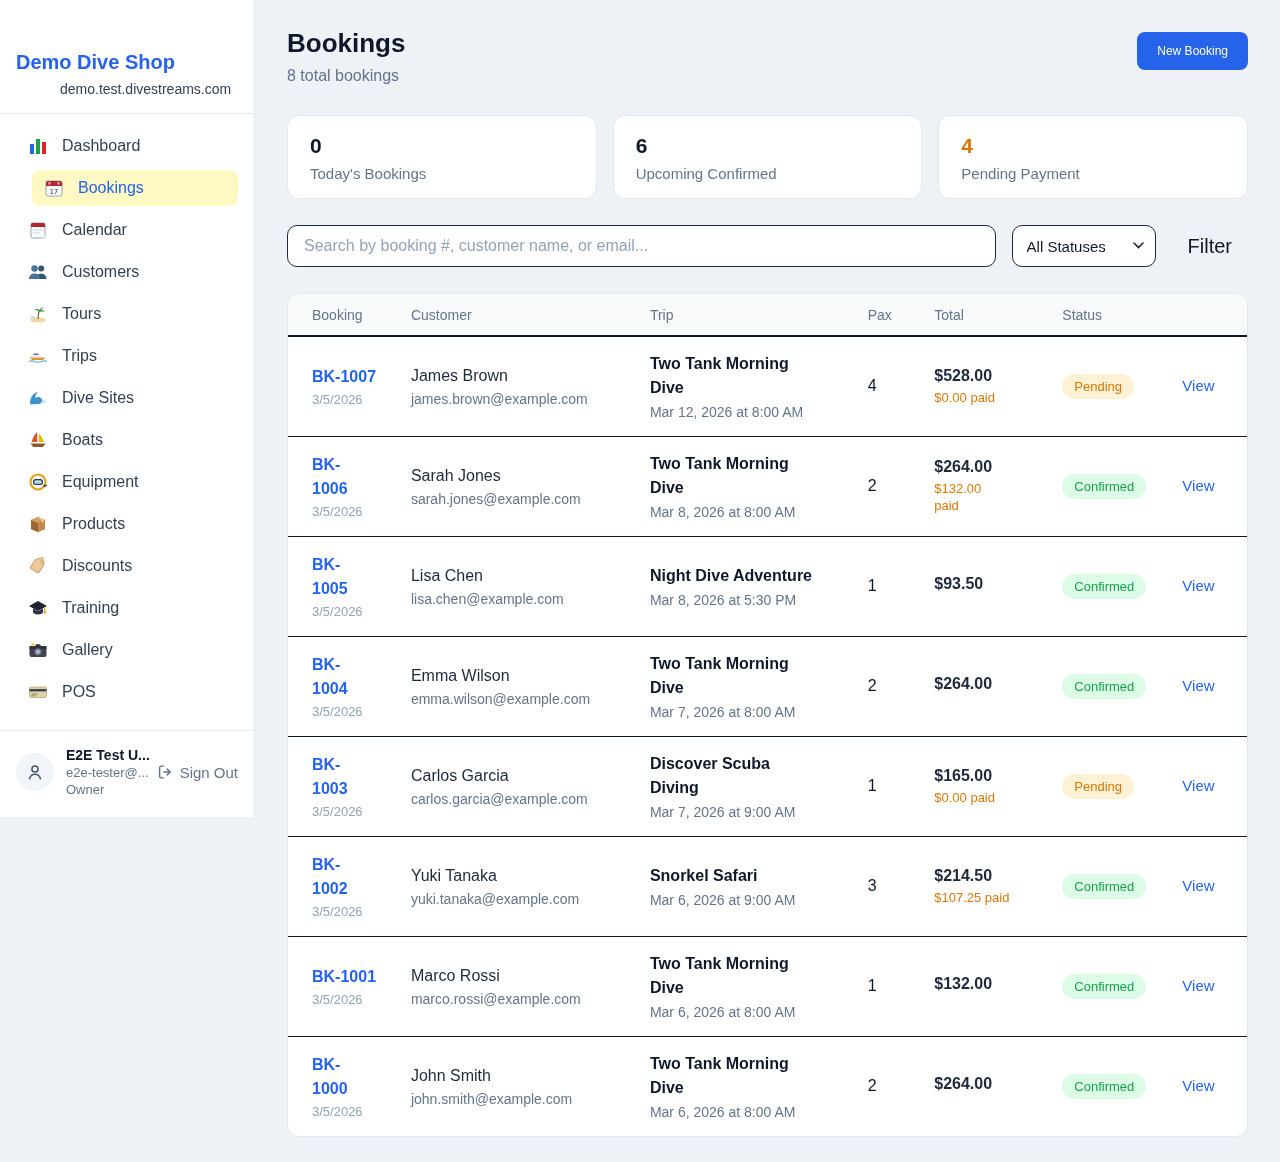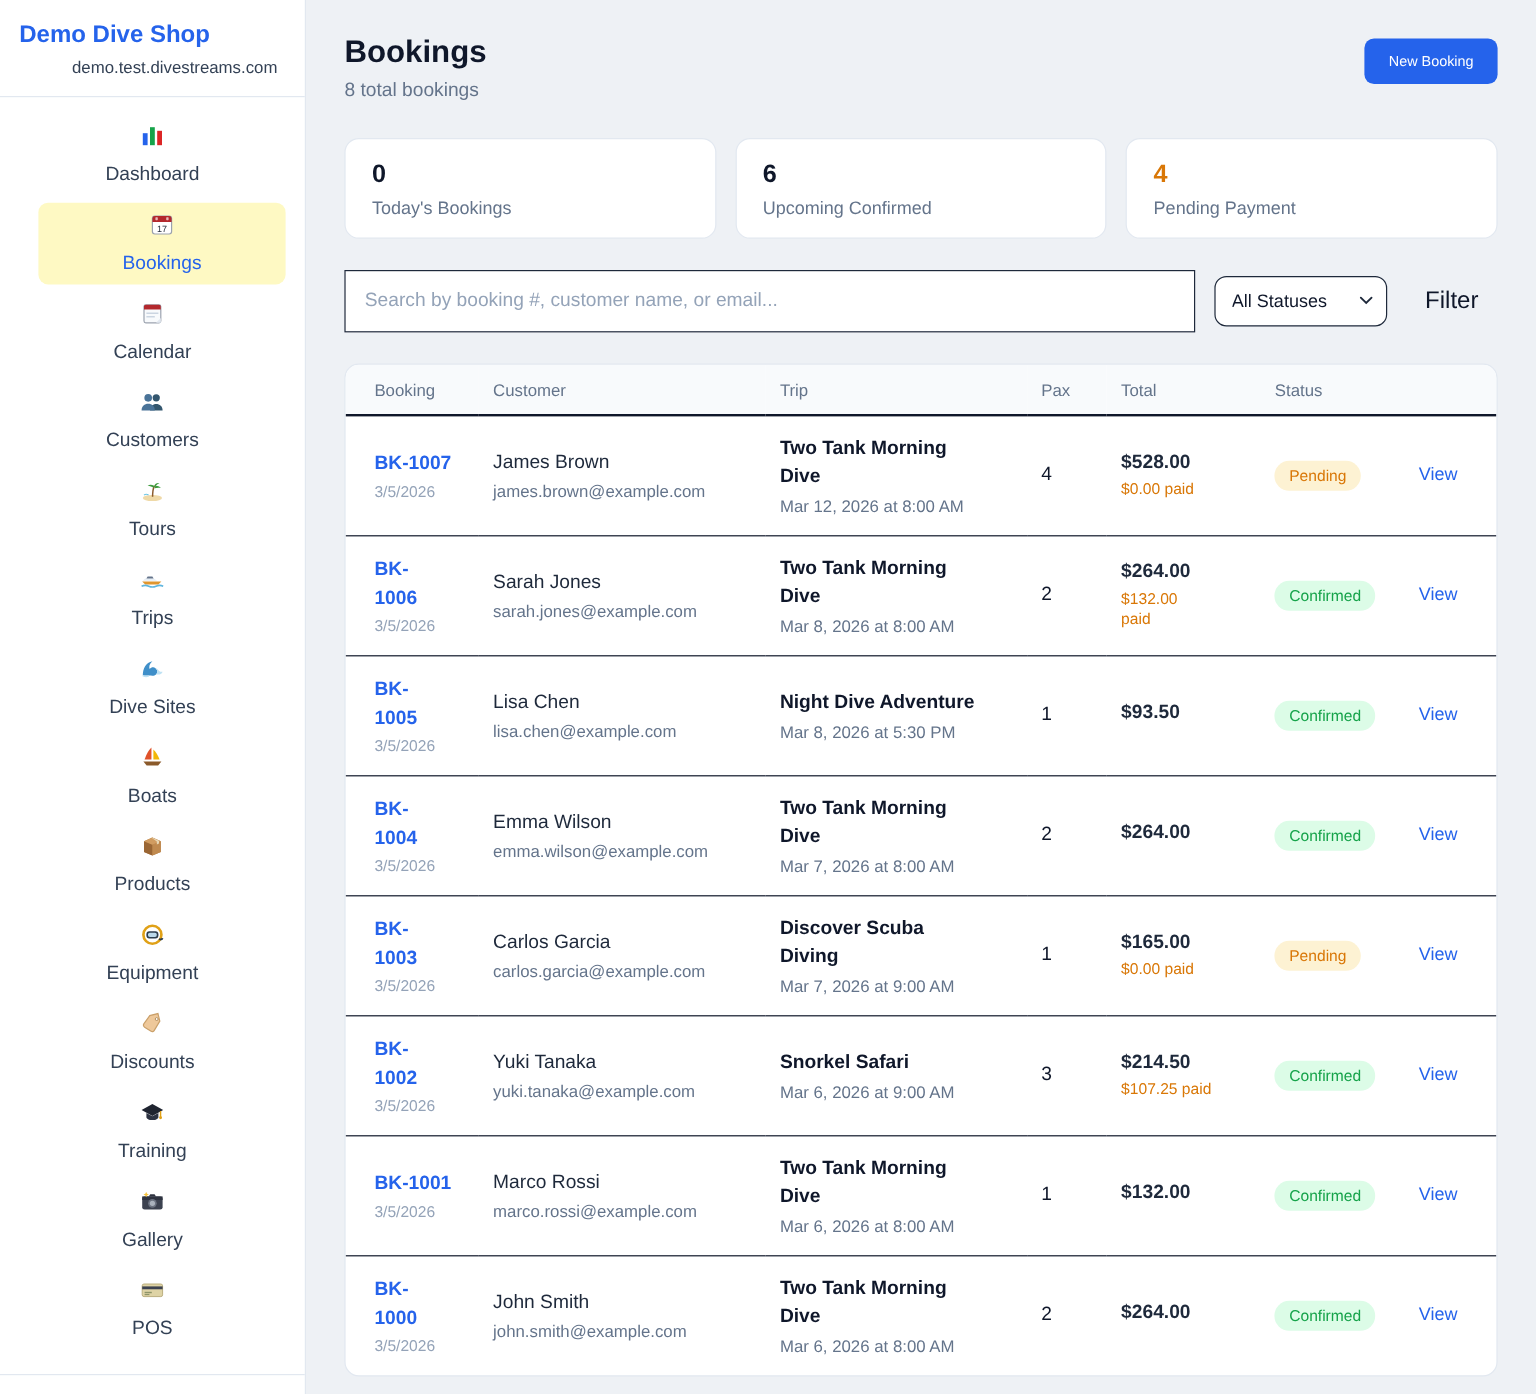--- a/index.html
+++ b/index.html
@@ -11,27 +11,27 @@
     min-height:1162px;
   }
   .app { display:flex; align-items:flex-start; width:1280px; }
 
   
   .sidebar {
     width:255px; background:#ffffff; border-right:1px solid #e2e8f0;
     flex:0 0 255px;
   }
   .sb-header { padding:18px 16px 16px; border-bottom:1px solid #e2e8f0; }
-  .sb-title { color:#2563eb; font-size:20px; font-weight:bold; }
+  .sb-title { color:#2563eb; font-size:20px; font-weight:bold;margin-top:33px; }
   .sb-domain { color:#334155; font-size:14px; margin-top:7px;margin-left:44px; }
   .sb-nav { padding:14px 16px 8px; }
   .nav-item {
     display:flex; align-items:center; gap:14px;
     padding:8px 12px; margin-bottom:6px; border-radius:8px;
-    font-size:16px; color:#334155; cursor:pointer;flex-direction:column;
+    font-size:16px; color:#334155; cursor:pointer;
   }
   .nav-item.active { background:#fef9c3; color:#2563eb; font-weight:400;margin-left:16px; }
   .nav-icon { width:20px; height:20px; flex:0 0 20px; display:inline-flex; }
   .nav-icon svg { width:20px; height:20px; }
   .sb-footer {
     border-top:1px solid #e2e8f0; margin-top:6px;
     padding:16px 16px 20px; display:flex; align-items:center; gap:12px;
   }
   .avatar {
     width:38px; height:38px; border-radius:50%; background:#f1f5f9;
@@ -60,21 +60,21 @@
   .stat-card {
     flex:1; background:#fff; border:1px solid #e2e8f0; border-radius:12px;
     padding:18px 22px 16px;
   }
   .stat-value { font-size:21px; font-weight:bold; color:#0f172a; }
   .stat-card.highlight .stat-value { color:#d97706; }
   .stat-label { font-size:15px; color:#64748b; margin-top:7px; }
 
   .filter-row { display:flex; align-items:center; margin-top:26px; gap:16px; }
   .search-input {
-    flex:1; height:52px; border:1px solid #1e293b; border-radius:0;
+    flex:1; height:42px; border:1px solid #1e293b; border-radius:10px;
     padding:0 16px; font-size:16px; font-family:inherit; color:#a21caf; background:#fff;
   }
   .search-input::placeholder { color:#94a3b8; }
   .select-wrap { position:relative; }
   .status-select {
     height:42px; width:144px; border:1px solid #1e293b; border-radius:10px;
     background:#fff; font-size:15px; color:#0f172a; font-family:inherit;
     padding:0 30px 0 14px; appearance:none; -webkit-appearance:none; cursor:pointer;
   }
   .select-chevron { position:absolute; right:12px; top:17px; pointer-events:none; }
@@ -210,39 +210,39 @@
               <path d="M9.2 2v10H3.5C5 7.5 6.8 4 9.2 2z" fill="#e0522b"></path>
               <path d="M10.8 3.5V12h5.2c-1.2-3.5-3-6.5-5.2-8.5z" fill="#f2b705"></path>
               <path d="M2.5 13.5h15L14.8 17H5.2z" fill="#8b5a2b"></path>
             </svg>
           </span>
         <span>Boats</span>
       </div>
       <div class="nav-item">
         <span class="nav-icon">
             <svg viewBox="0 0 20 20">
+              <circle cx="10" cy="10" r="7.5" fill="none" stroke="#e0a117" stroke-width="2.2"></circle>
+              <rect x="5" y="7" width="10" height="6" rx="2.5" fill="#2f3e4e"></rect>
+              <rect x="6.3" y="8.2" width="7.4" height="3.6" rx="1.6" fill="#bcd9ea"></rect>
+              <path d="M15.5 13.5c1.5.8 2.5.4 3-.8" stroke="#2f3e4e" stroke-width="1.5" fill="none"></path>
+            </svg>
+          </span>
+        <span>Equipment</span>
+      </div>
+      <div class="nav-item">
+        <span class="nav-icon">
+            <svg viewBox="0 0 20 20">
               <path d="M3 6l7-3 7 3v9l-7 3-7-3z" fill="#b07941"></path>
               <path d="M3 6l7 3v9l-7-3z" fill="#9a6634"></path>
               <path d="M10 9l7-3v9l-7 3z" fill="#c08a4f"></path>
               <path d="M3 6l7-3 7 3-7 3z" fill="#d19c60"></path>
               <path d="M8.5 2.6l7 3V8l-1.8.8v-2.5z" fill="#e9d8b5"></path>
             </svg>
           </span>
         <span>Products</span>
-      </div>
-      <div class="nav-item">
-        <span class="nav-icon">
-            <svg viewBox="0 0 20 20">
-              <circle cx="10" cy="10" r="7.5" fill="none" stroke="#e0a117" stroke-width="2.2"></circle>
-              <rect x="5" y="7" width="10" height="6" rx="2.5" fill="#2f3e4e"></rect>
-              <rect x="6.3" y="8.2" width="7.4" height="3.6" rx="1.6" fill="#bcd9ea"></rect>
-              <path d="M15.5 13.5c1.5.8 2.5.4 3-.8" stroke="#2f3e4e" stroke-width="1.5" fill="none"></path>
-            </svg>
-          </span>
-        <span>Equipment</span>
       </div>
       <div class="nav-item">
         <span class="nav-icon">
             <svg viewBox="0 0 20 20">
               <path d="M3 8.5L9.5 3h7v6.5L10 16a1.8 1.8 0 0 1-2.6 0L3 11.3a1.9 1.9 0 0 1 0-2.8z" transform="rotate(-14 10 10)" fill="#eec89a" stroke="#caa06a" stroke-width="1"></path>
               <circle cx="13.6" cy="6.2" r="1.2" fill="#fff" stroke="#b08c5c" stroke-width="0.8"></circle>
             </svg>
           </span>
         <span>Discounts</span>
       </div>

